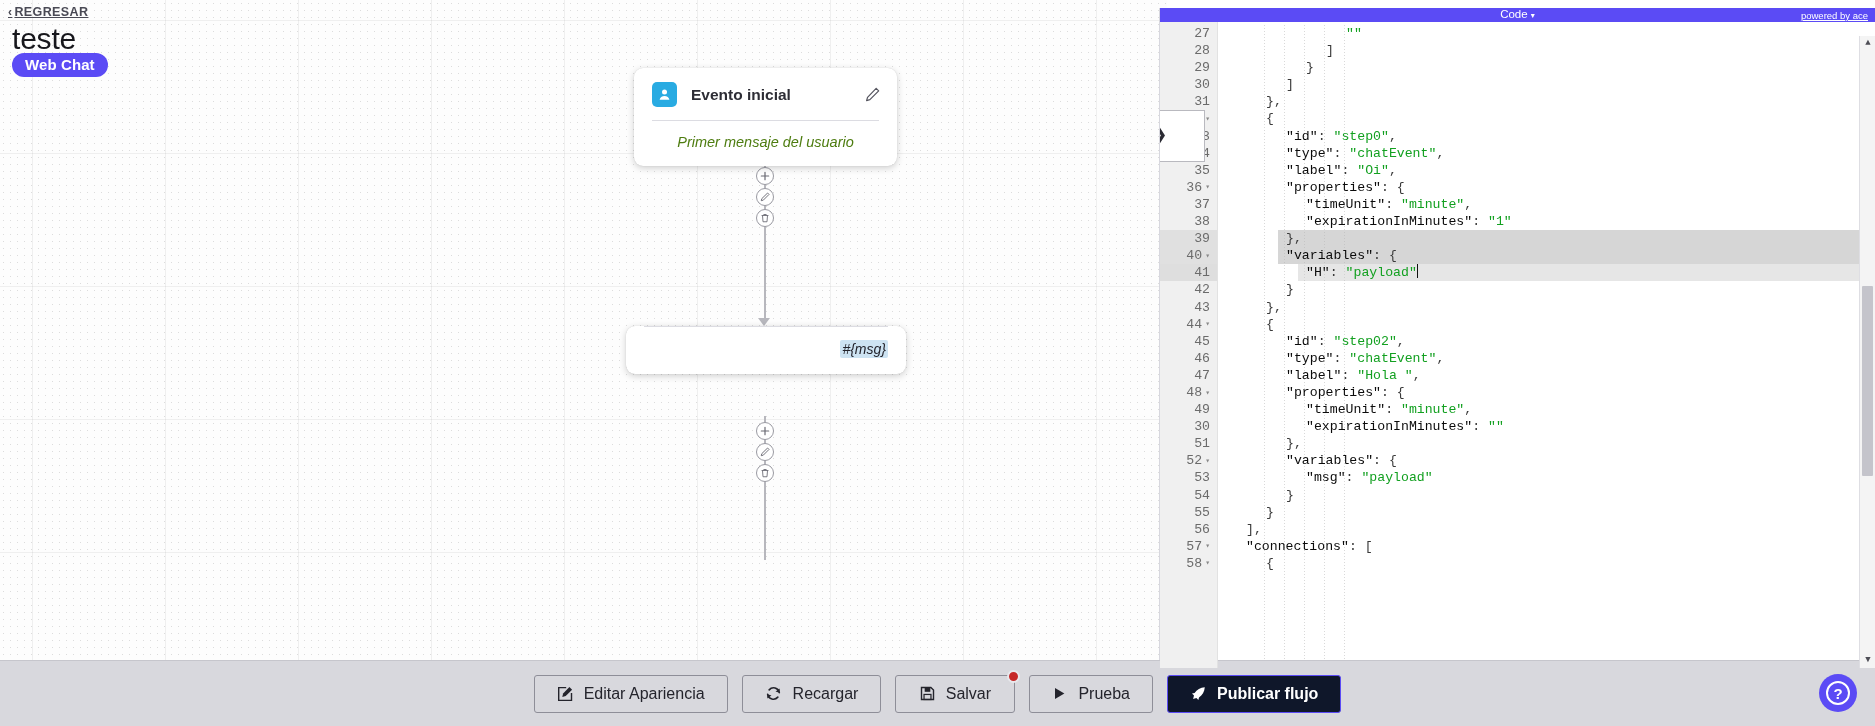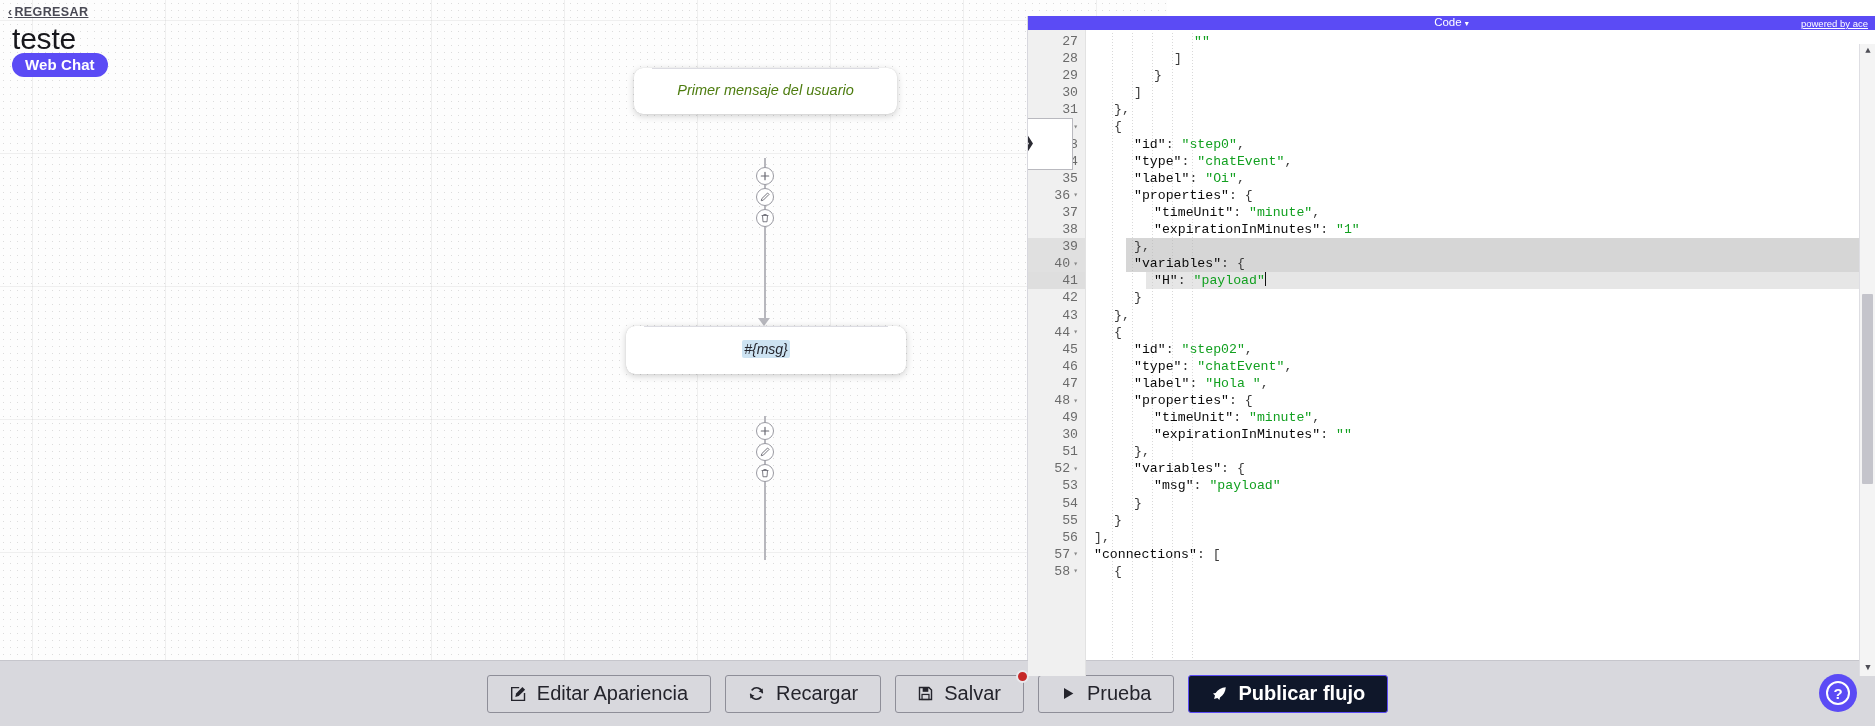--- a/index.html
+++ b/index.html
@@ -74,21 +74,21 @@
     display: flex; align-items: center; justify-content: center;
     color: #55555f;
   }
   .node-sep { height: 1px; background: #dcdce2; margin: 0 18px; }
   .node-body {
     padding: 13px 18px 16px;
     min-height: 44px;
     display: flex; align-items: center;
   }
   .node-body.center { justify-content: center; }
-  .node-body.right  { justify-content: center; }
+  .node-body.right  { justify-content: flex-end; }
   .placeholder-text {
     font-size: 14.5px; font-style: italic; color: #4d7c0f;
     width: 100%; text-align: center;
   }
   .var-chip {
     font-size: 14px; font-style: italic; color: #23232b;
     background: #cde3f2; padding: 1px 2px; border-radius: 2px;
   }
 
   #node-1 { left: 634px; top: 68px;  width: 263px; }
@@ -110,22 +110,22 @@
   }
   .conn-btn {
     width: 18px; height: 18px; border-radius: 50%;
     background: #fff; border: 1px solid #9a9aa2;
     display: flex; align-items: center; justify-content: center;
     color: #6a6a73; cursor: pointer; margin-bottom: 3px;
   }
 
   
   #code-pane {
-    position: absolute; right: 0; top: 16px;
-    width: 848px; height: 660px;
+    position: absolute; right: 0; top: 8px;
+    width: 716px; height: 660px;
     background: #fff;
     border-left: 1px solid #d7d7de;
     display: flex; flex-direction: column;
   }
   #code-header {
     height: 14px; background: #5b4bf5;
     position: relative; flex: none;
   }
   #code-header .code-label {
     position: absolute; left: 0; right: 0; top: -1px;
@@ -137,20 +137,21 @@
     position: absolute; right: 7px; top: 0;
     color: #fff; font-size: 9.5px; text-decoration: underline;
     line-height: 15px; cursor: pointer;
   }
   #code-area {
     flex: 1 1 auto; position: relative; overflow: hidden;
     display: flex;
     font-family: "Liberation Mono", monospace;
     font-size: 13.2px;
     line-height: 17.1px;
+    gap: 20px;
   }
   #gutter {
     width: 58px; flex: none; background: #f0f0f0;
     border-right: 1px solid #e2e2e2;
     padding-top: 3px;
     color: #6b6b6b;
     position: relative; z-index: 2;
   }
   .gl { height: 17.1px; padding-right: 7px; text-align: right;
         display: flex; justify-content: flex-end; align-items: center; gap: 3px; }
@@ -218,21 +219,21 @@
     gap: 14px;
     border-top: 1px solid #c6c6cc;
   }
   .tbtn {
     position: relative;
     height: 38px; min-width: 120px;
     border: 1px solid #8e8e98; border-radius: 3px;
     background: transparent;
     display: flex; align-items: center; justify-content: center; gap: 11px;
     padding: 0 22px; cursor: pointer;
-    font-size: 20px; color: #24242c;
+    font-size: 16px; color: #24242c;
     font-family: "Liberation Sans", sans-serif;
   }
   .tbtn.primary {
     background: #0f172a; border-color: #5b4bf5; color: #fff; font-weight: 700;
   }
   .tbtn .ti { display: flex; align-items: center; }
   .dot-badge {
     position: absolute; right: -6px; top: -6px;
     width: 13px; height: 13px; border-radius: 50%;
     background: #c62828; border: 2px solid #e8e8ec;
@@ -274,20 +275,34 @@
           </svg>
       </div>
       <div class="conn-btn">
         <svg width="10" height="10" viewBox="0 0 16 16">
             <path d="M2.5 4h11M6 4V2.4h4V4M4 4l.8 10h6.4L12 4" fill="none" stroke="#6a6a73" stroke-width="1.4" stroke-linejoin="round"></path>
           </svg>
       </div>
     </div>
 
     <div class="node" id="node-1">
+      <div class="node-head">
+        <div class="node-avatar">
+          <svg width="15" height="15" viewBox="0 0 24 24" fill="#fff">
+            <circle cx="12" cy="8" r="4"></circle>
+            <path d="M4.2 20.5c.5-4.1 3.8-6.3 7.8-6.3s7.3 2.2 7.8 6.3z"></path>
+          </svg>
+        </div>
+        <div class="node-title">Evento inicial</div>
+        <div class="node-act">
+          <svg width="15" height="15" viewBox="0 0 16 16">
+              <path d="M11.9 1.4l2.7 2.7L5.2 13.5l-3.5 1 1-3.5z" fill="none" stroke="#55555f" stroke-width="1.3" stroke-linejoin="round"></path>
+            </svg>
+        </div>
+      </div>
       <div class="node-sep"></div>
       <div class="node-body center">
         <span class="placeholder-text">Primer mensaje del usuario</span>
       </div>
     </div>
 
     <div class="node" id="node-2">
       <div class="node-sep"></div>
       <div class="node-body right">
         <span class="var-chip">#{msg}</span>

